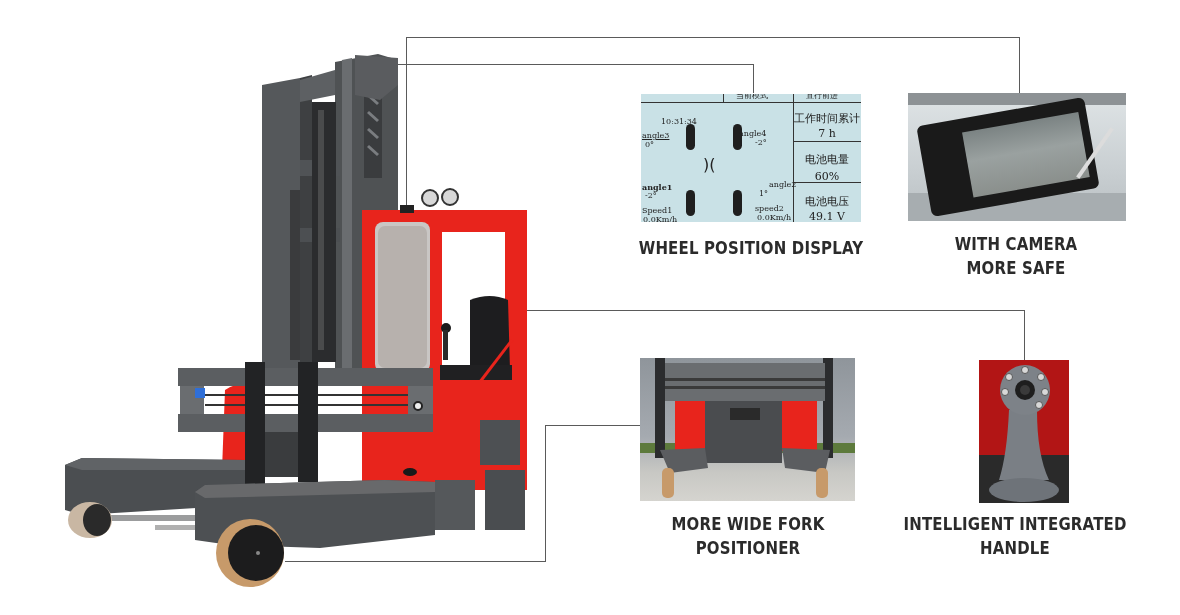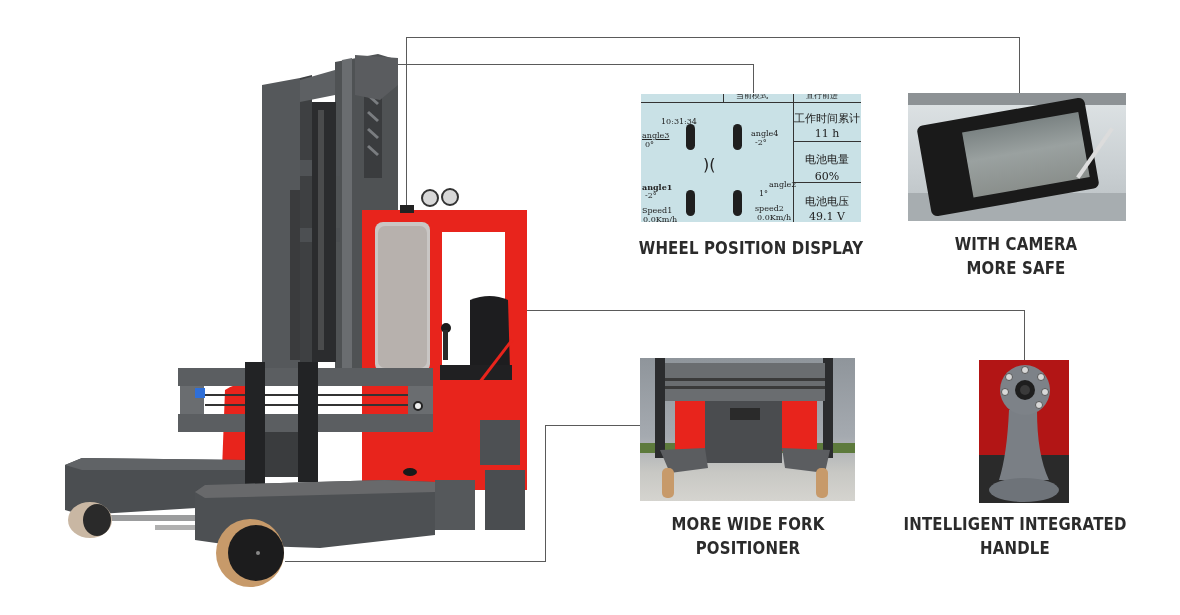--- a/index.html
+++ b/index.html
@@ -137,33 +137,33 @@
   <div class="cell" style="left:165px;top:-3px;">直行前进</div>
 
   <div class="wheel" style="left:45px;top:30px;"></div>
   <div class="wheel" style="left:92px;top:30px;"></div>
   <div class="wheel" style="left:45px;top:96px;"></div>
   <div class="wheel" style="left:92px;top:96px;"></div>
   <div class="cell" style="left:62px;top:62px;font-size:16px;line-height:18px;font-family:'DejaVu Sans',sans-serif;">)(</div>
 
   <div class="cell" style="left:1px;top:37px;text-decoration:underline;">angle3</div>
   <div class="cell" style="left:4px;top:46px;">0°</div>
-  <div class="cell" style="left:110px;top:35px;">angle4</div>
+  <div class="cell" style="left:98px;top:35px;">angle4</div>
   <div class="cell" style="left:114px;top:44px;">-2°</div>
   <div class="cell" style="left:1px;top:88px;font-weight:bold;">angle1</div>
   <div class="cell" style="left:4px;top:97px;">-2°</div>
   <div class="cell" style="left:128px;top:86px;">angle2</div>
   <div class="cell" style="left:118px;top:95px;">1°</div>
   <div class="cell" style="left:1px;top:112px;">Speed1</div>
   <div class="cell" style="left:2px;top:121px;">0.0Km/h</div>
   <div class="cell" style="left:114px;top:110px;">speed2</div>
   <div class="cell" style="left:116px;top:119px;">0.0Km/h</div>
 
   <div class="cn" style="left:151px;top:17px;">工作时间累计</div>
-  <div class="cn" style="left:151px;top:33px;">11 h</div>
+  <div class="cn" style="left:151px;top:33px;">7 h</div>
   <div class="cn" style="left:151px;top:58px;">电池电量</div>
   <div class="cn" style="left:151px;top:76px;">60%</div>
   <div class="cn" style="left:151px;top:100px;">电池电压</div>
   <div class="cn" style="left:151px;top:116px;">49.1 V</div>
 </div>
 <div class="caption" style="left:611px;top:236px;width:280px;">
   <div>WHEEL POSITION DISPLAY</div>
 </div>
 
 <div class="photo cam-bg" style="left:908px;top:93px;width:218px;height:128px;">

